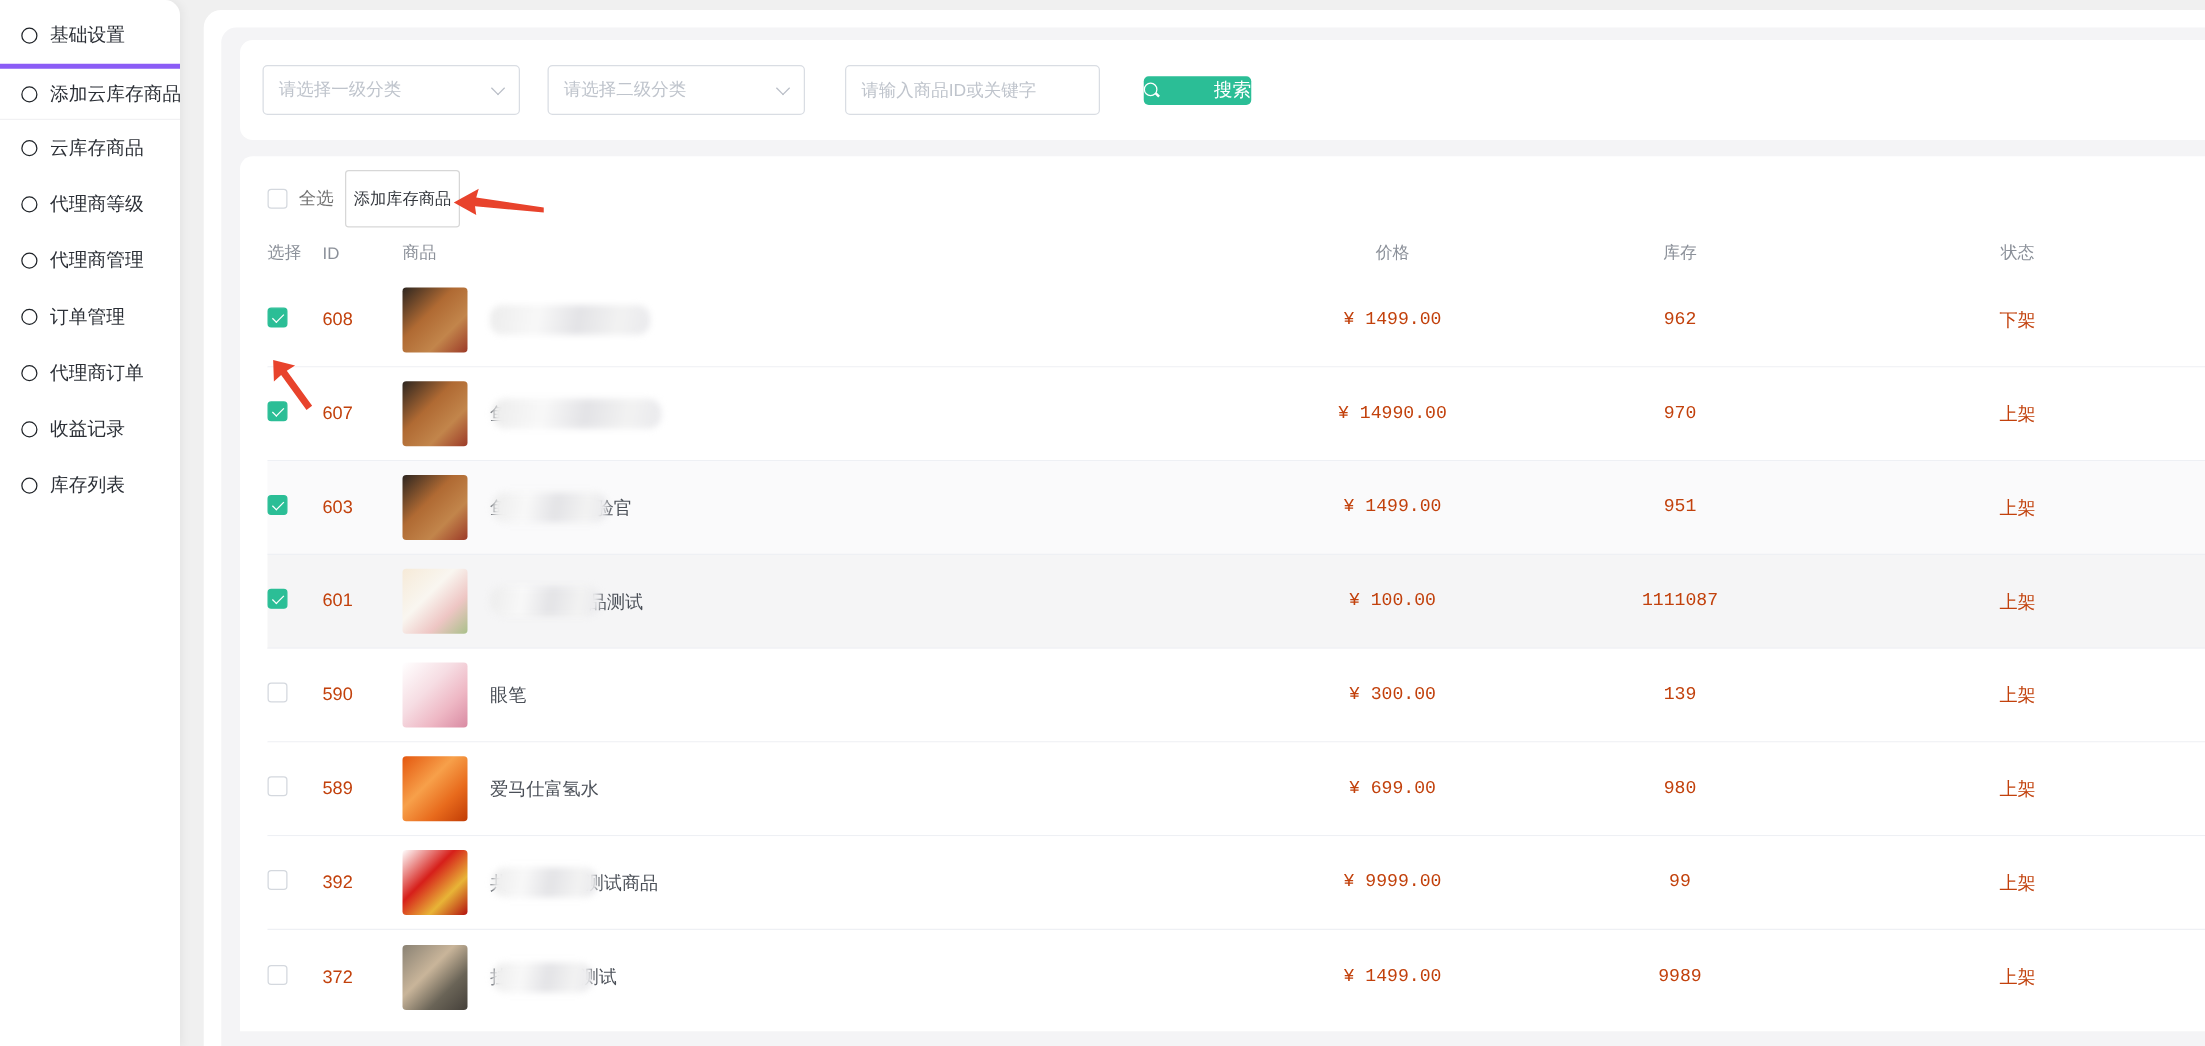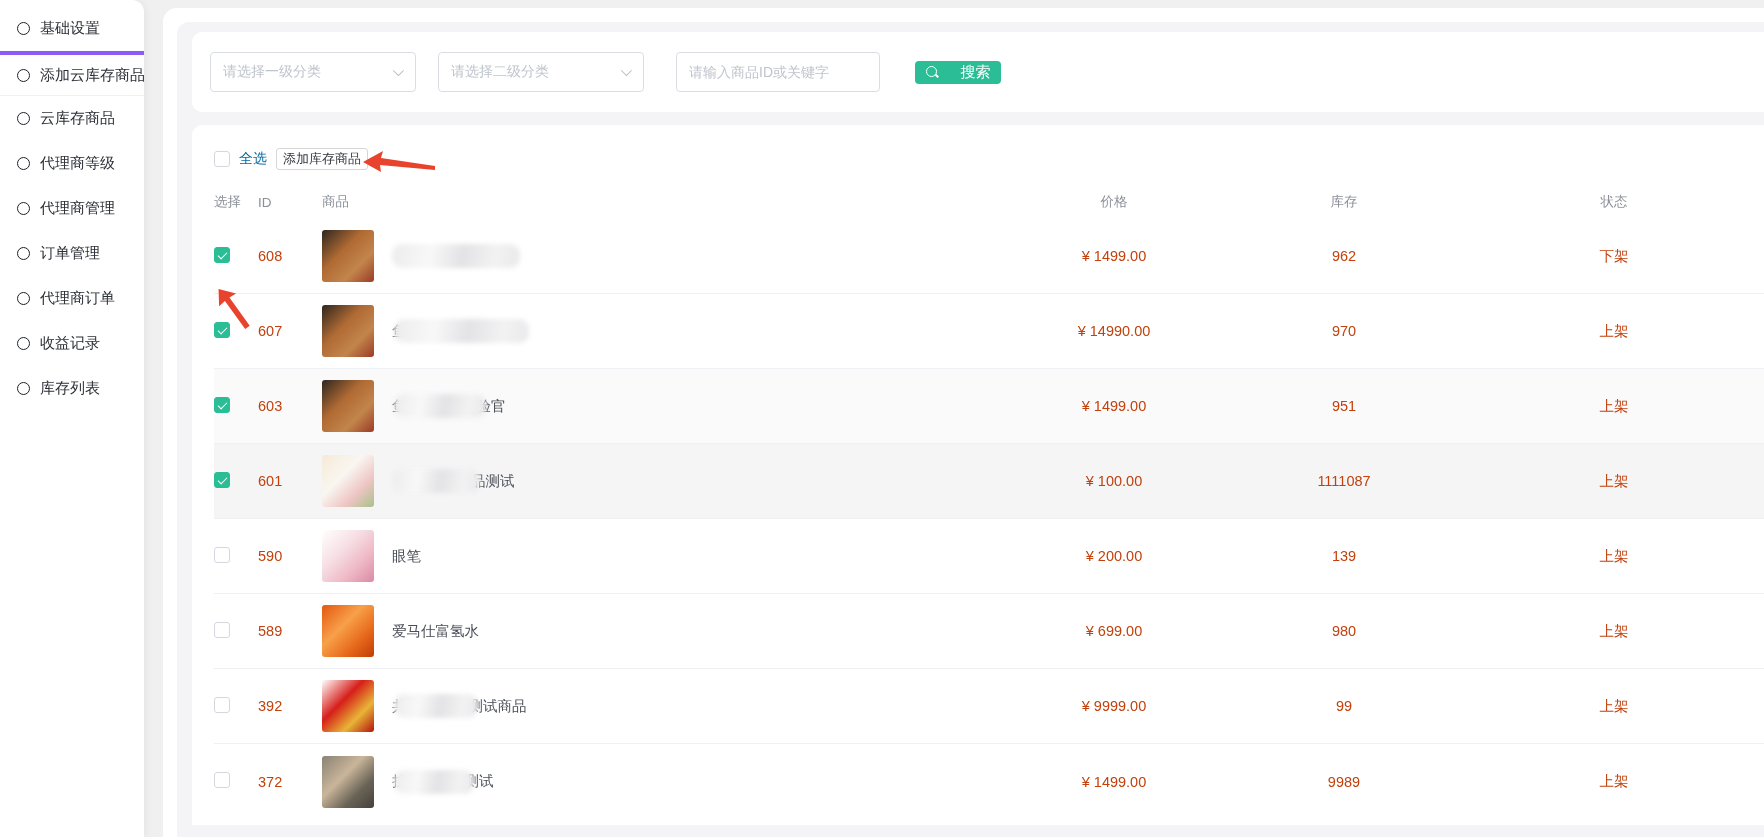--- a/index.html
+++ b/index.html
@@ -27,42 +27,42 @@
     padding:20px 20px 20px 18px;display:flex;align-items:center;gap:22px;}
   .select-box{width:206px;height:40px;border:1px solid var(--inborder);border-radius:4px;background:#fff;
     display:flex;align-items:center;justify-content:space-between;padding:0 12px;cursor:pointer;}
   .select-box span{font-size:14px;color:var(--ph);}
   .caret{width:8px;height:8px;border-right:1.5px solid #b9bec7;border-bottom:1.5px solid #b9bec7;
     transform:rotate(45deg) translateY(-2px);margin-right:2px;}
   .kw-input{width:204px;height:40px;border:1px solid var(--inborder);border-radius:4px;padding:0 12px;
     font-size:14px;color:#333;margin-left:10px;font-family:inherit;}
   .kw-input::placeholder{color:var(--ph);}
   .search-btn{height:23px;min-width:86px;margin-left:13px;background:var(--accent);color:#fff;border:none;
-    border-radius:4px;font-size:15px;display:flex;align-items:center;justify-content:center;gap:22px;cursor:pointer;font-family:inherit;}
+    border-radius:4px;font-size:15px;display:flex;align-items:center;justify-content:space-between;gap:22px;cursor:pointer;font-family:inherit;}
   .mag{width:13px;height:13px;position:relative;display:inline-block;}
   .mag::before{content:"";position:absolute;left:0;top:0;width:9px;height:9px;border:1.6px solid #fff;border-radius:50%;}
   .mag::after{content:"";position:absolute;left:9px;top:9px;width:4px;height:1.6px;background:#fff;transform:rotate(45deg);}
 
   .table-card{background:var(--card);border-radius:10px 0 0 0;margin:13px 0 0 15px;
     min-height:700px;padding:18px 0 0 22px;position:relative;}
 
   .toolbar{display:flex;align-items:center;gap:9px;height:32px;margin-bottom:10px;position:relative;}
   .cbx{width:16px;height:16px;border:1px solid #d4d8de;border-radius:3px;background:#fff;display:inline-block;
     position:relative;cursor:pointer;flex:0 0 auto;}
   .cbx.checked{background:var(--accent);border-color:var(--accent);}
   .cbx.checked::after{content:"";position:absolute;left:5px;top:2px;width:4px;height:8px;
     border-right:1.8px solid #fff;border-bottom:1.8px solid #fff;transform:rotate(45deg);}
-  .toolbar .lbl{font-size:14px;color:#0369a1;}
-  .add-btn{height:22px;padding:0 6px;background:#fff;border:1px solid #d7d7d7;border-radius:3px;
+  .toolbar .lbl{font-size:14px;color:#737373;}
+  .add-btn{height:46px;padding:0 6px;background:#fff;border:1px solid #d7d7d7;border-radius:3px;
     font-size:13px;color:#33373d;cursor:pointer;font-family:inherit;}
 
   .grid-row{display:grid;grid-template-columns:44px 64px 1fr 220px 240px 300px;align-items:center;}
   .thead{height:34px;}
   .thead div{font-size:13.5px;color:var(--hdr);font-weight:500;}
-  .c-center{text-align:center;}
+  .c-center{text-align:center;font-family:Liberation Mono, monospace;}
   .trow{height:75px;border-bottom:1px solid var(--line);font-size:14.5px;color:var(--cell);}
   .trow:last-child{border-bottom:none;}
   .goods-cell{display:flex;align-items:center;gap:18px;min-width:0;}
   .thumb{width:52px;height:52px;border-radius:3px;flex:0 0 auto;}
   .pname{display:flex;align-items:center;font-size:14.5px;color:#4a4f57;white-space:nowrap;}
   .blur-chip{display:inline-block;height:24px;border-radius:10px;
     background:linear-gradient(100deg,#ececec 0%,#f8f8f8 30%,#e3e3e6 55%,#f2f2f2 80%,#e9e9ec 100%);
     filter:blur(2.5px);vertical-align:middle;}
   .blur-chip.overlap{margin-left:-13px;}
   .after-blur{margin-left:-9px;}
@@ -236,21 +236,21 @@
     <div class="sel-cell" style="position:relative;">
       <span class="cbx"></span>
     </div>
     <div class="id-cell">590</div>
     <div class="goods-cell">
       <div class="thumb" style="background: linear-gradient(135deg, rgb(255, 255, 255) 0%, rgb(246, 221, 227) 40%, rgb(238, 183, 196) 70%, rgb(217, 138, 162) 100%);"></div>
       <div class="pname">
                 <span>眼笔</span>
               </div>
     </div>
-    <div class="price-cell c-center">¥ 200.00</div>
+    <div class="price-cell c-center">¥ 300.00</div>
     <div class="stock-cell c-center">139</div>
     <div class="status-cell c-center">上架</div>
   </div>
 
   <div class="grid-row trow" style="background: rgb(255, 255, 255);">
     <div class="sel-cell" style="position:relative;">
       <span class="cbx"></span>
     </div>
     <div class="id-cell">589</div>
     <div class="goods-cell">

